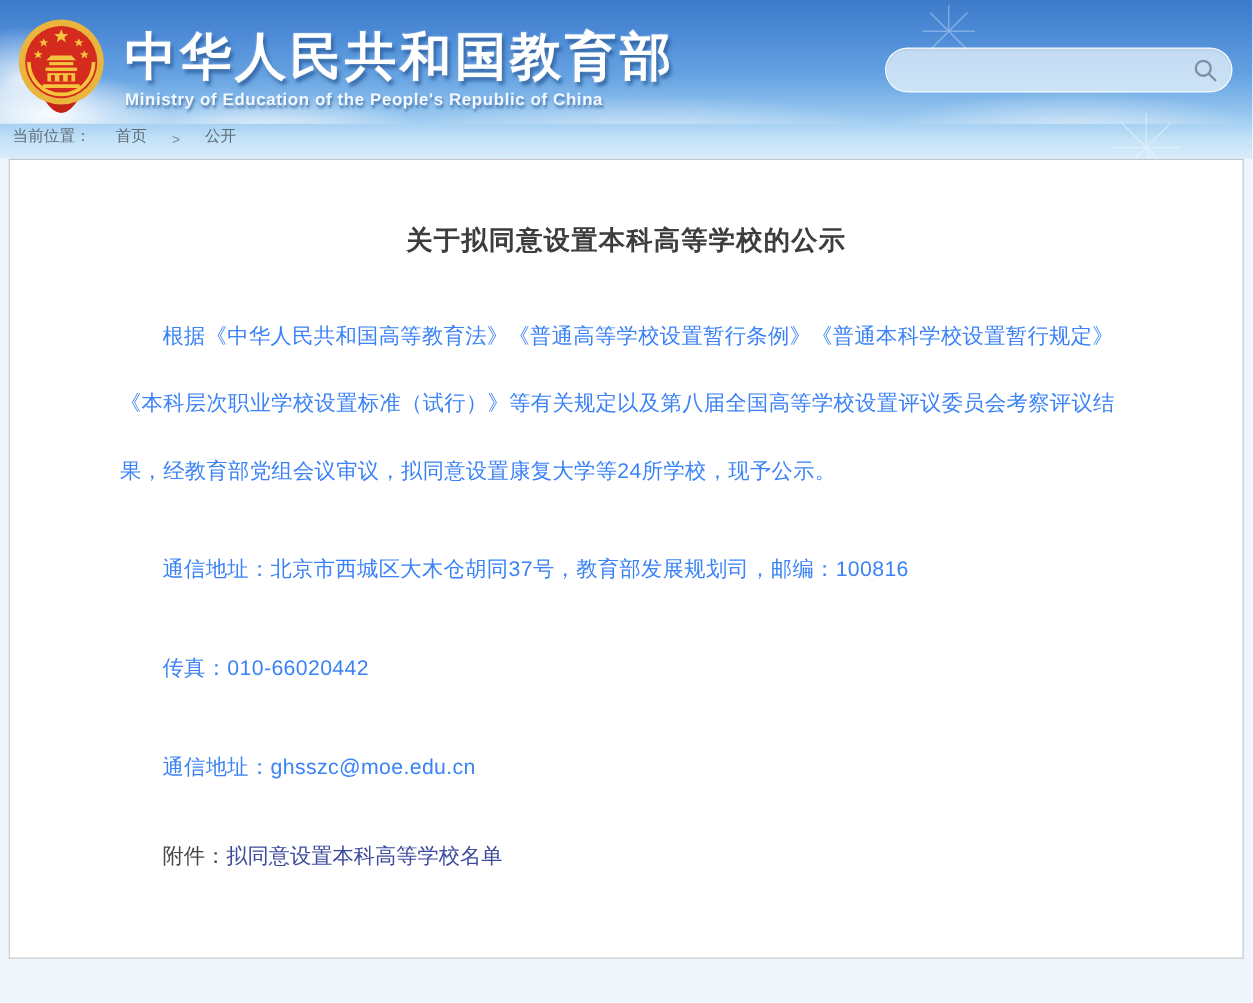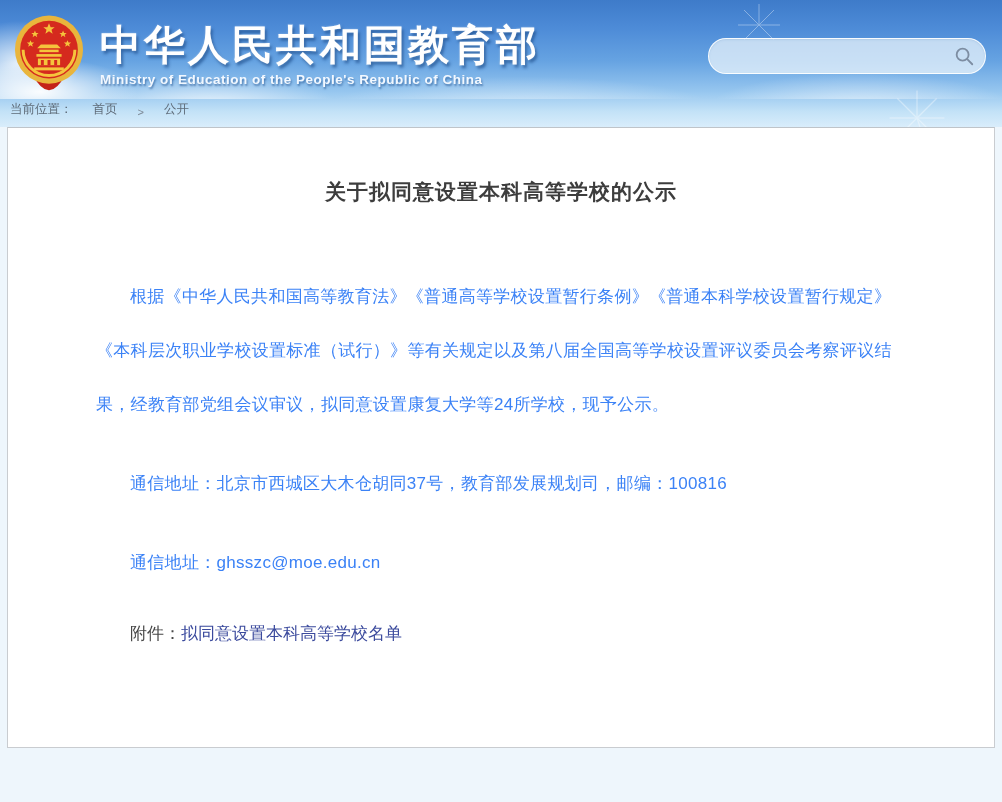--- a/index.html
+++ b/index.html
@@ -57,21 +57,21 @@
   }
   .breadcrumb a{color:#5e6b78;text-decoration:none;cursor:pointer;}
   .crumb-sep{color:#7c8895;font-size:11px;}
   
   .panel{
     margin:0 7px;background:#ffffff;border:1px solid #c9ccd0;border-top-color:#bfc4c9;
     box-sizing:border-box;min-height:621px;
     padding:50px 88px 40px;
   }
   .article-title{
-    margin:0 0 64px;text-align:center;
+    margin:0 0 36px;text-align:center;
     font-size:21px;font-weight:bold;color:#3d3d3d;letter-spacing:1px;font-family:Liberation Serif, serif;
   }
   .para{
     margin:0 0 25px;font-size:17px;line-height:54px;color:#3b82f6;
     text-indent:2em;letter-spacing:.3px;
   }
   .attachment{margin:0 0 22px;font-size:17px;line-height:38px;color:#474747;text-indent:2em;}
   .attachment a{color:#3b4a9d;text-decoration:none;cursor:pointer;}
   .signature{margin:36px 0 0;font-size:17px;color:#474747;text-align:right;}
 </style>
@@ -149,19 +149,20 @@
     <span class="crumb-sep">&gt;</span>
     <a>公开</a>
   </div>
 </div>
 
 <div class="panel">
   <h2 class="article-title">关于拟同意设置本科高等学校的公示</h2>
 
   <p class="para">根据《中华人民共和国高等教育法》《普通高等学校设置暂行条例》《普通本科学校设置暂行规定》《本科层次职业学校设置标准（试行）》等有关规定以及第八届全国高等学校设置评议委员会考察评议结果，经教育部党组会议审议，拟同意设置康复大学等24所学校，现予公示。</p>
   <p class="para">通信地址：北京市西城区大木仓胡同37号，教育部发展规划司，邮编：100816</p>
+  <p class="para">传真：010-66020442</p>
   <p class="para">通信地址：ghsszc@moe.edu.cn</p>
 
   <p class="attachment">
     <span>附件：</span><a>拟同意设置本科高等学校名单</a>
   </p>
 
 </div>
 
 </body></html>

